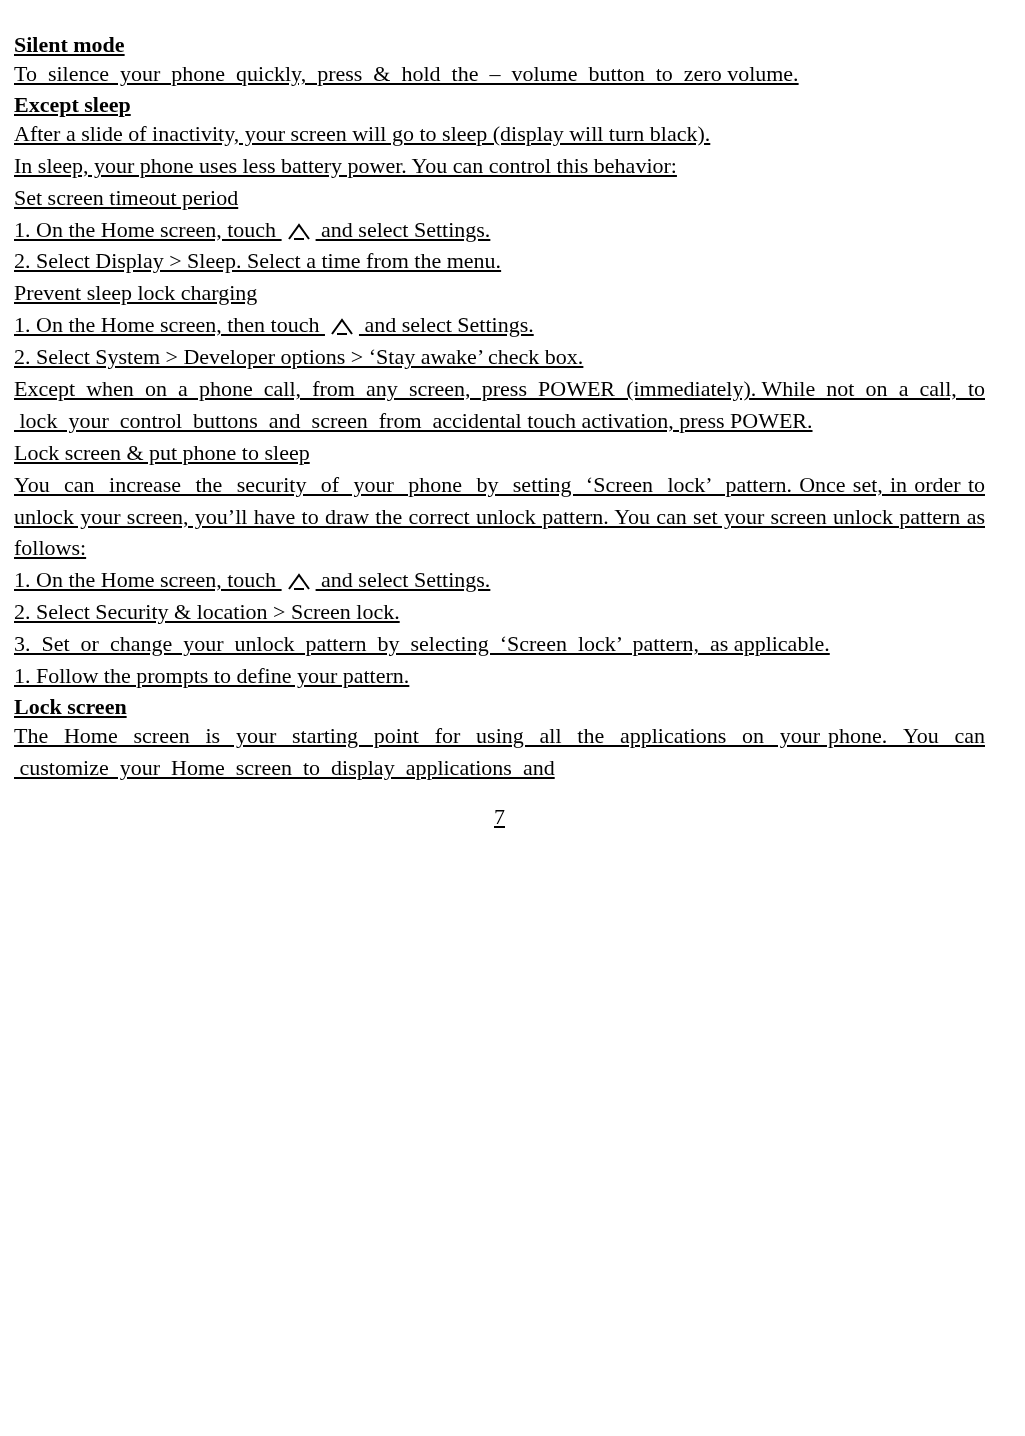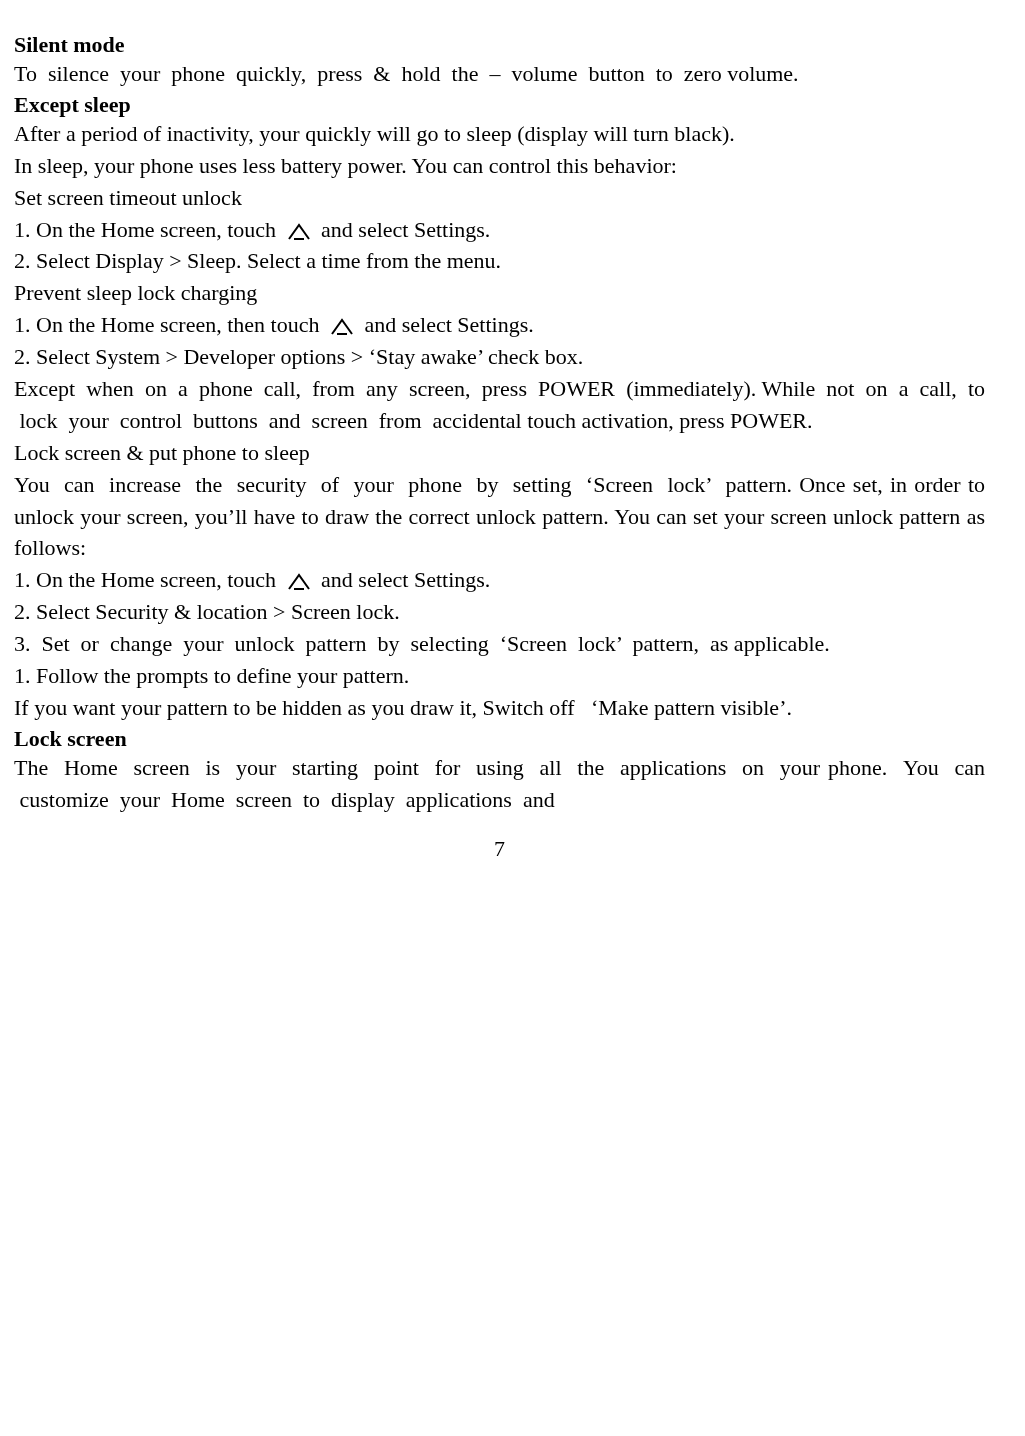--- a/index.html
+++ b/index.html
@@ -13,20 +13,21 @@
       font-size: 22px;
       color: #000000;
       width: 1025px;
       min-height: 1436px;
     }
     .page-container {
       width: 1025px;
       min-height: 1436px;
       padding: 30px 40px 64px 14px;
       position: relative;
+      text-decoration: underline;
     }
     .text-block {
       line-height: 1.45;
       text-align: justify;
       margin-bottom: 0;
     }
     .bold-heading {
       font-weight: bold;
       font-size: 22px;
       display: block;
@@ -59,23 +60,23 @@
 
 <div class="page-container">
 
   <div class="section">
     <span class="bold-heading">Silent mode</span>
     <p class="text-block">To &nbsp;silence &nbsp;your &nbsp;phone &nbsp;quickly, &nbsp;press &nbsp;&amp; &nbsp;hold &nbsp;the &nbsp;– &nbsp;volume &nbsp;button &nbsp;to &nbsp;zero volume.</p>
   </div>
 
   <div class="section">
     <span class="bold-heading">Except sleep</span>
-    <p class="text-block">After a period of inactivity, your quickly will go to sleep (display will turn black).</p>
+    <p class="text-block">After a slide of inactivity, your screen will go to sleep (display will turn black).</p>
     <p class="text-block">In sleep, your phone uses less battery power. You can control this behavior:</p>
-    <p class="text-block">Set screen timeout unlock</p>
+    <p class="text-block">Set screen timeout period</p>
 
     <p class="text-block">1. On the Home screen, touch
       <svg class="inline-icon" viewBox="0 0 28 22" xmlns="http://www.w3.org/2000/svg">
         <polyline points="4,18 14,4 24,18" fill="none" stroke="black" stroke-width="2"></polyline>
         <line x1="9" y1="18" x2="14" y2="18" stroke="black" stroke-width="2"></line>
         <line x1="19" y1="18" x2="14" y2="18" stroke="black" stroke-width="2"></line>
       </svg>
       and select Settings.
     </p>
     <p class="text-block">2. Select Display &gt; Sleep. Select a time from the menu.</p>
@@ -96,21 +97,20 @@
       <svg class="inline-icon" viewBox="0 0 28 22" xmlns="http://www.w3.org/2000/svg">
         <polyline points="4,18 14,4 24,18" fill="none" stroke="black" stroke-width="2"></polyline>
         <line x1="9" y1="18" x2="14" y2="18" stroke="black" stroke-width="2"></line>
         <line x1="19" y1="18" x2="14" y2="18" stroke="black" stroke-width="2"></line>
       </svg>
       and select Settings.
     </p>
     <p class="text-block">2. Select Security &amp; location &gt; Screen lock.</p>
     <p class="text-block">3. &nbsp;Set &nbsp;or &nbsp;change &nbsp;your &nbsp;unlock &nbsp;pattern &nbsp;by &nbsp;selecting &nbsp;‘Screen &nbsp;lock’ &nbsp;pattern, &nbsp;as applicable.</p>
     <p class="text-block">1. Follow the prompts to define your pattern.</p>
-    <p class="text-block">If you want your pattern to be hidden as you draw it, Switch off &nbsp;&nbsp;‘Make pattern visible’.</p>
   </div>
 
   <div class="section">
     <span class="bold-heading">Lock screen</span>
     <p class="text-block">The &nbsp;Home &nbsp;screen &nbsp;is &nbsp;your &nbsp;starting &nbsp;point &nbsp;for &nbsp;using &nbsp;all &nbsp;the &nbsp;applications &nbsp;on &nbsp;your phone. &nbsp;You &nbsp;can &nbsp;customize &nbsp;your &nbsp;Home &nbsp;screen &nbsp;to &nbsp;display &nbsp;applications &nbsp;and</p>
   </div>
 
   <div class="page-number">
     <span>7</span>
   </div>

